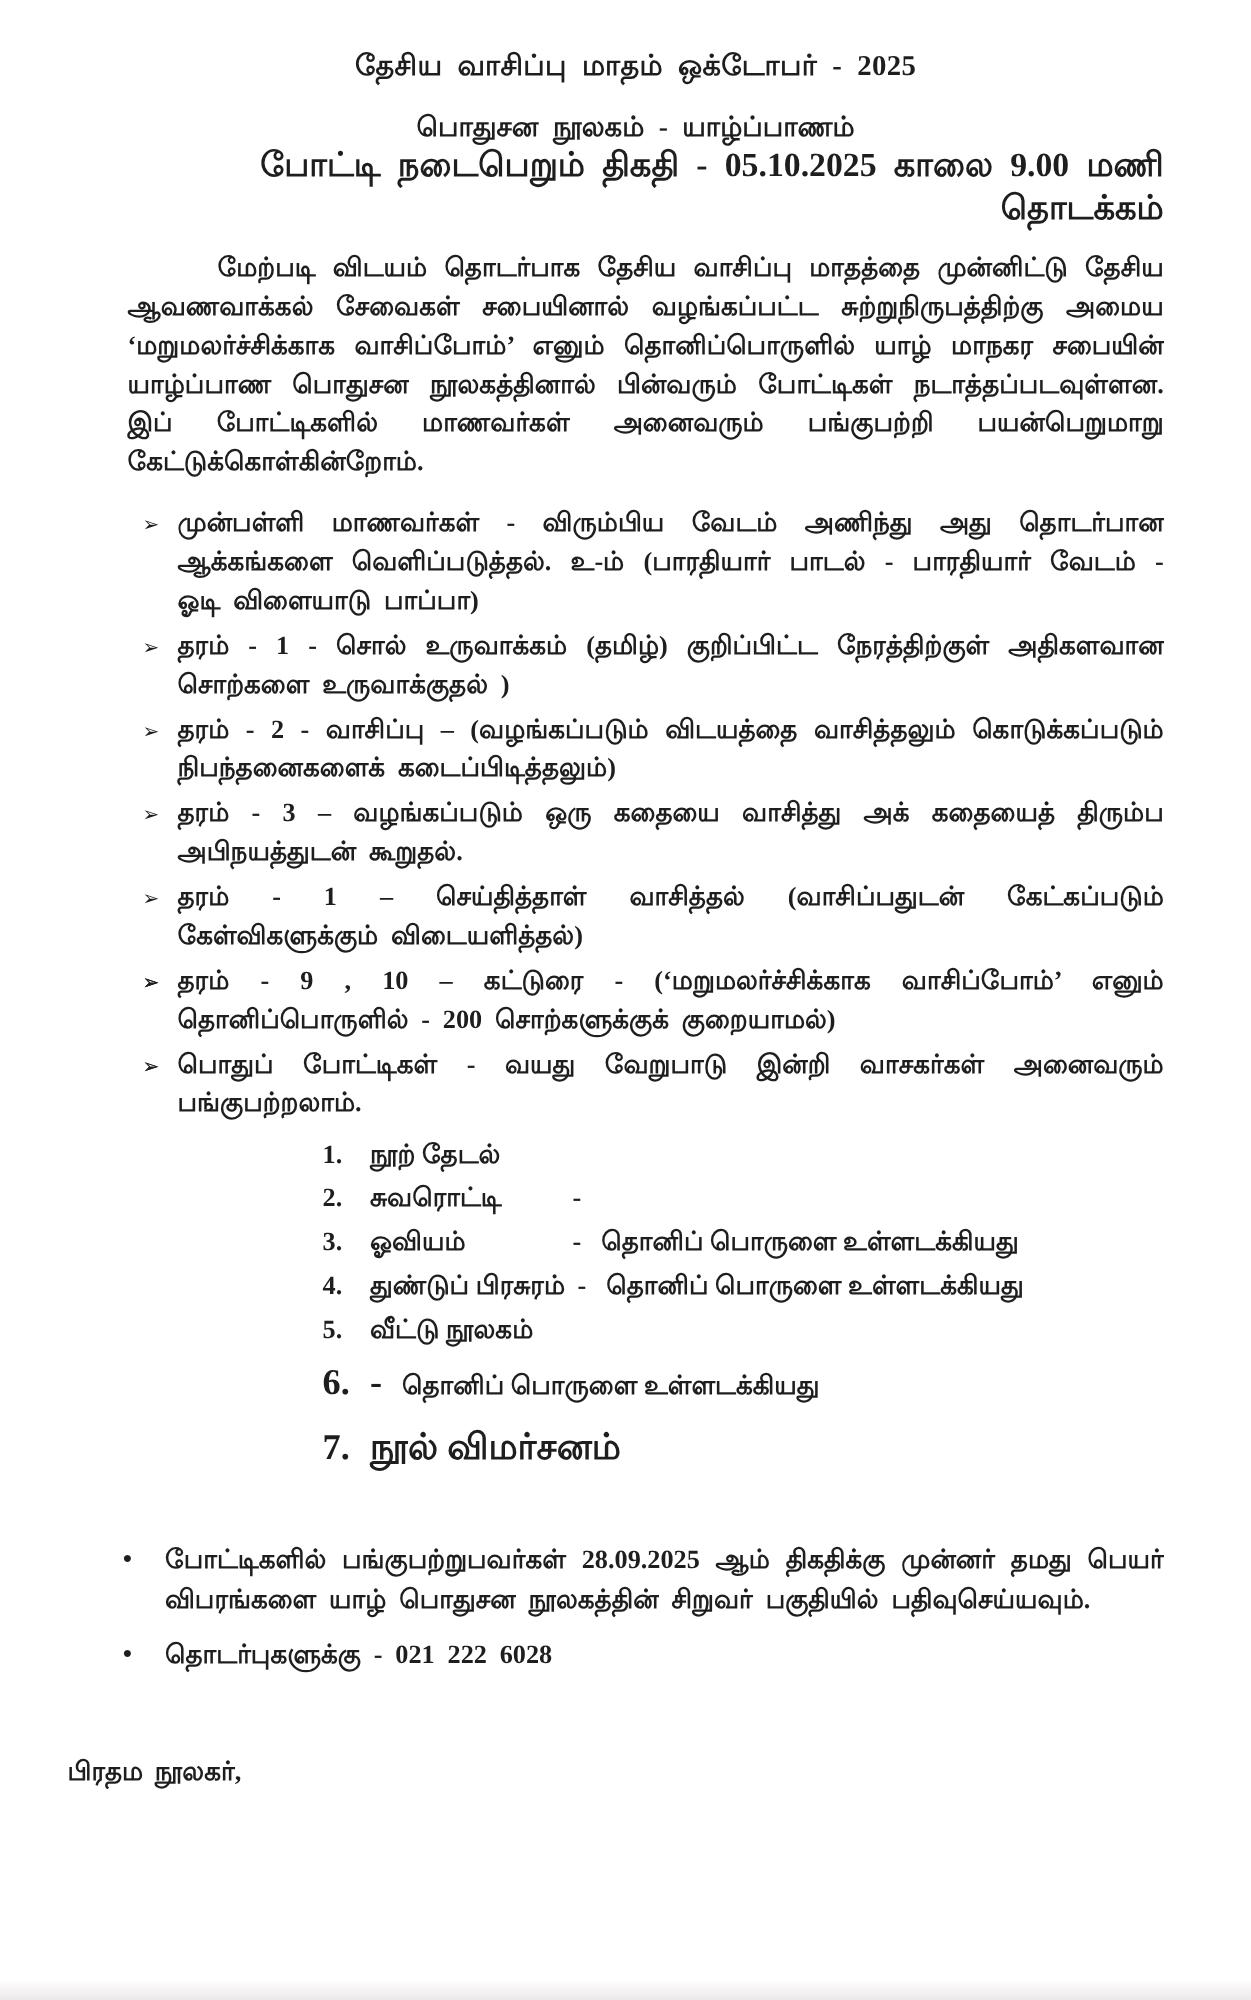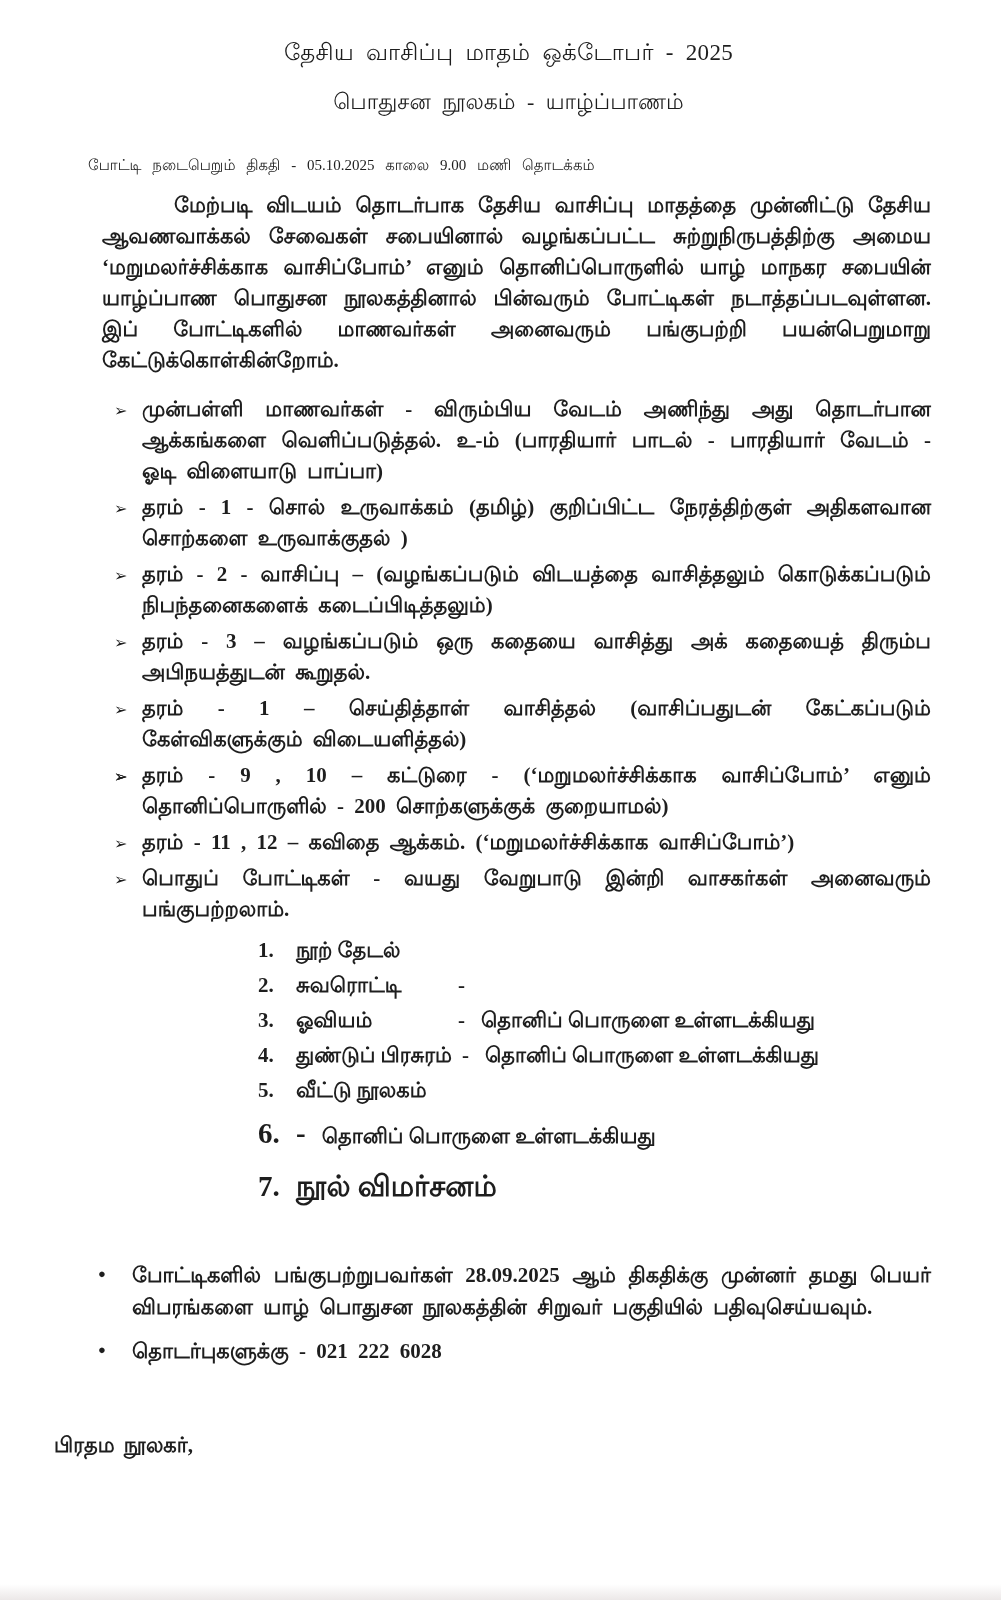--- a/index.html
+++ b/index.html
@@ -9,31 +9,32 @@
     background: #ffffff;
     color: #1e1e1e;
     font-family: "Liberation Serif", "DejaVu Serif", serif;
     overflow: hidden;
     position: relative;
   }
   .page { padding: 40px 70px 0 86px; }
 
   .title, .subtitle {
     text-align: center;
-    font-weight: 400;
+    font-weight: 700;
     margin: 0;
   }
   .title { font-size: 23px; margin-bottom: 20px; letter-spacing: .3px; word-spacing: 6px; }
-  .subtitle { font-size: 22px; margin-bottom: 40px; word-spacing: 6px; }
+  .subtitle { font-size: 22px; word-spacing: 6px; }
 
   .date-line {
-    font-size: 15px;
-    font-weight: 400;
+    font-size: 27px;
+    font-weight: 700;
     margin: 0 0 14px 2px;
     word-spacing: 7px;
+    text-align: right;
   }
 
   .intro {
     font-size: 21px;
     font-weight: 600;
     line-height: 31px;
     text-align: justify;
     text-indent: 72px;
     word-spacing: 6px;
     margin: 0 0 18px 16px;
@@ -118,21 +119,21 @@
 
   <ul class="arrows">
     <li><span class="marker">➢</span><span>முன்பள்ளி மாணவர்கள் - விரும்பிய வேடம் அணிந்து அது தொடர்பான ஆக்கங்களை வெளிப்படுத்தல். உ-ம் (பாரதியார் பாடல் - பாரதியார் வேடம் - ஓடி விளையாடு பாப்பா)</span></li>
     <li><span class="marker">➢</span><span>தரம் - 1 - சொல் உருவாக்கம் (தமிழ்) குறிப்பிட்ட நேரத்திற்குள் அதிகளவான சொற்களை உருவாக்குதல் )</span></li>
     <li><span class="marker">➢</span><span>தரம் - 2 - வாசிப்பு – (வழங்கப்படும் விடயத்தை வாசித்தலும் கொடுக்கப்படும் நிபந்தனைகளைக் கடைப்பிடித்தலும்)</span></li>
     <li><span class="marker">➢</span><span>தரம் - 3 – வழங்கப்படும் ஒரு கதையை வாசித்து அக் கதையைத் திரும்ப அபிநயத்துடன் கூறுதல்.</span></li>
     <li><span class="marker">➢</span><span>தரம் - 1 – செய்தித்தாள் வாசித்தல் (வாசிப்பதுடன் கேட்கப்படும் கேள்விகளுக்கும் விடையளித்தல்)</span></li>
     <li><span class="marker">➢</span></li>
     <li><span class="marker">➢</span></li>
     <li><span class="marker">➢</span><span>தரம் - 9 , 10 – கட்டுரை - (‘மறுமலர்ச்சிக்காக வாசிப்போம்’ எனும் தொனிப்பொருளில் - 200 சொற்களுக்குக் குறையாமல்)</span></li>
-    <li><span class="marker">➢</span><span>தரம் - 11 , 12 – கவிதை ஆக்கம். (‘மறுமலர்ச்சிக்காக வாசிப்போம்’)</span></li>
+    <li><span class="marker">➢</span></li>
     <li><span class="marker">➢</span><span>பொதுப் போட்டிகள் - வயது வேறுபாடு இன்றி வாசகர்கள் அனைவரும் பங்குபற்றலாம்.</span></li>
   </ul>
 
   <ol class="numbered">
     <li>
       <span class="num">1.</span>
       <span class="label">நூற் தேடல்</span>
       <span class="sep"></span>
       <span class="desc"></span>
     </li>

